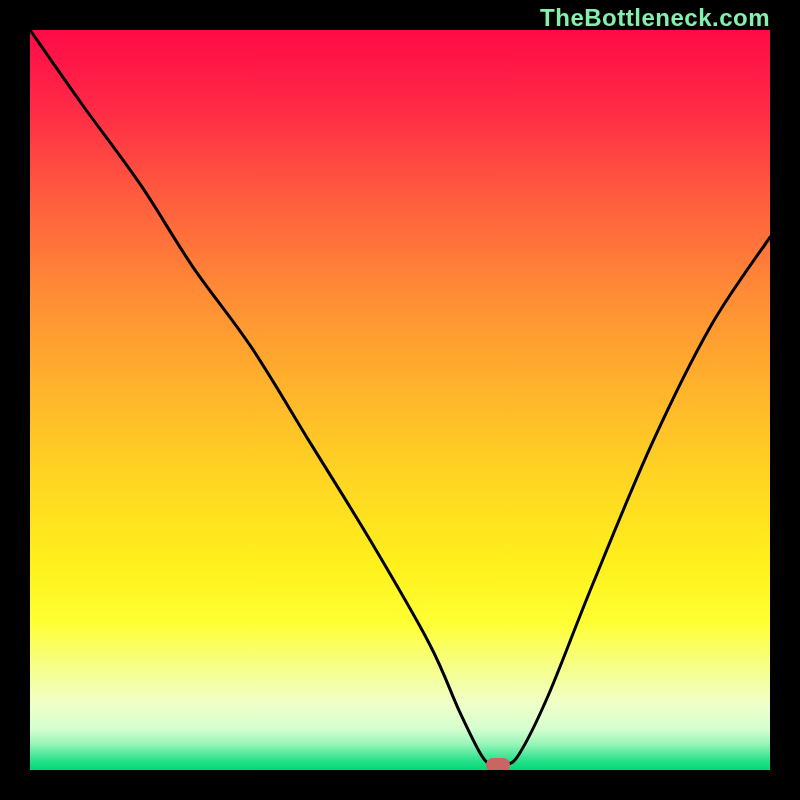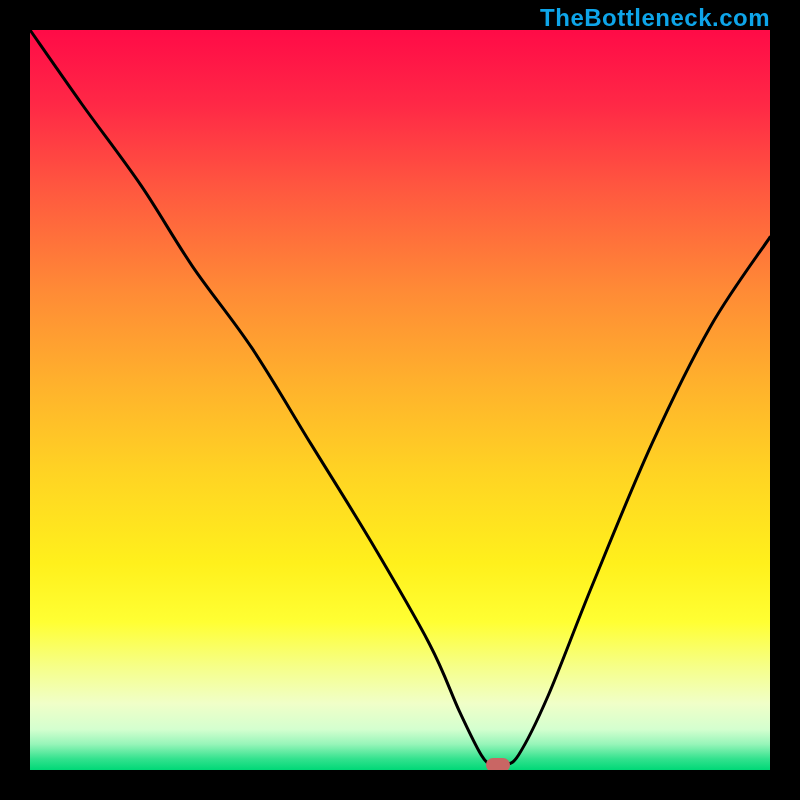--- a/index.html
+++ b/index.html
@@ -85,15 +85,15 @@
     </svg>
 
     <svg class="curve-svg" viewBox="0 0 740 740" preserveAspectRatio="none">
       <path id="curve-path" fill="none" d="M 0.00 0.00 C 8.63 12.33, 33.30 48.10, 51.80 74.00 C 70.30 99.90, 92.50 128.27, 111.00 155.40 C 129.50 182.53, 144.30 209.67, 162.80 236.80 C 181.30 263.93, 202.27 288.60, 222.00 318.20 C 241.73 347.80, 261.47 382.33, 281.20 414.40 C 300.93 446.47, 320.67 477.30, 340.40 510.60 C 360.13 543.90, 384.80 585.83, 399.60 614.20 C 414.40 642.57, 420.57 662.30, 429.20 680.80 C 437.83 699.30, 445.85 716.20, 451.40 725.20 C 456.95 734.20, 458.80 733.22, 462.50 734.82 C 466.20 736.42, 469.28 736.42, 473.60 734.82 C 477.92 733.22, 481.00 736.67, 488.40 725.20 C 495.80 713.73, 505.67 694.37, 518.00 666.00 C 530.33 637.63, 545.13 596.93, 562.40 555.00 C 579.67 513.07, 601.87 457.57, 621.60 414.40 C 641.33 371.23, 661.07 330.53, 680.80 296.00 C 700.53 261.47, 730.13 222.00, 740.00 207.20" stroke="#000000" stroke-width="3" stroke-linejoin="round" stroke-linecap="round"></path>
     </svg>
 
     <div id="marker" class="marker" style="left: 467.68px; top: 734.82px; background: rgb(201, 102, 100);"></div>
 
   </div>
 
-  <div class="watermark" style="color:#0ea5e9;margin-left:48px;">TheBottleneck.com</div>
+  <div class="watermark" style="color:#86efac;margin-left:48px;">TheBottleneck.com</div>
 
 </div>
 
 </body></html>

